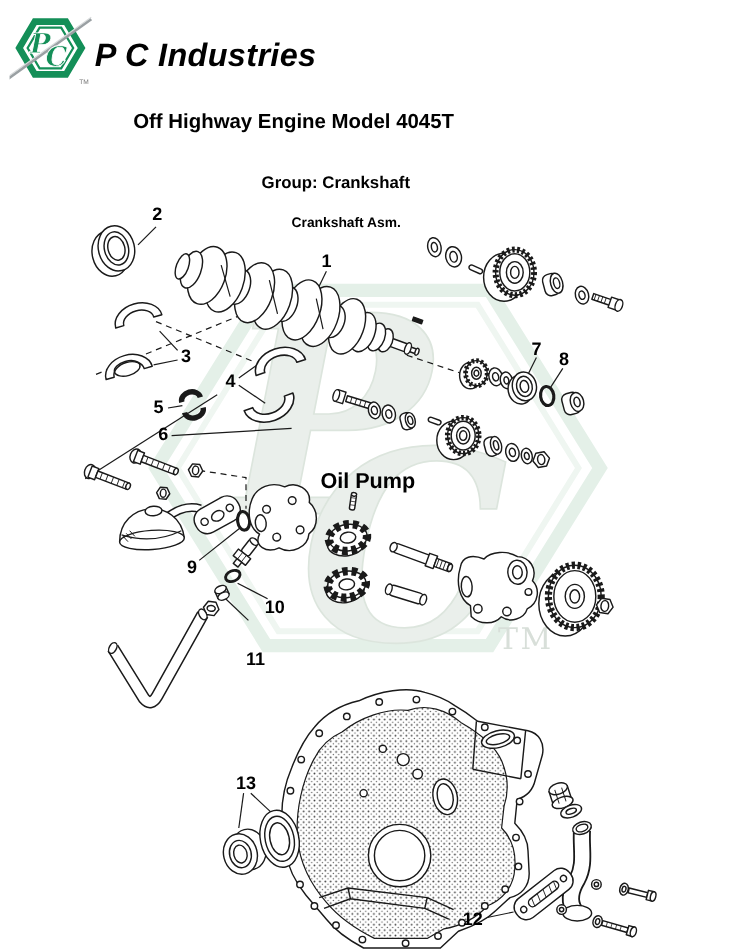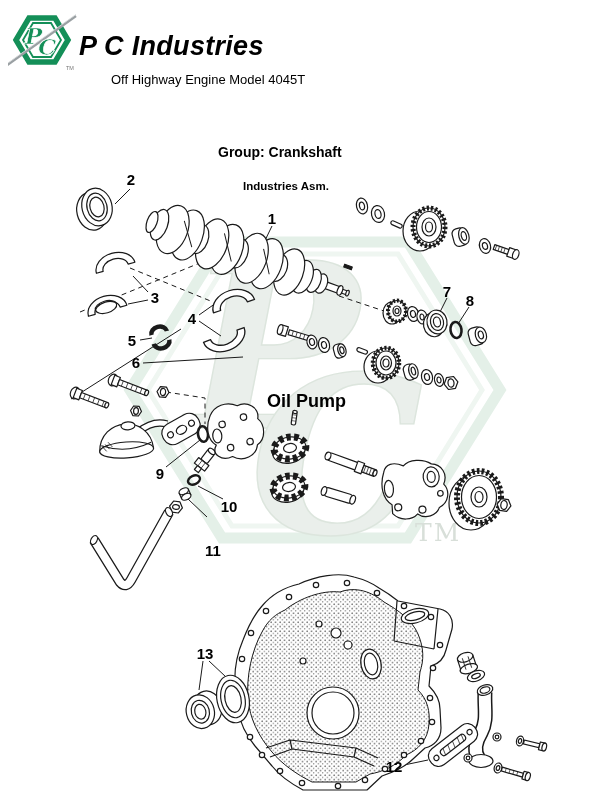--- a/index.html
+++ b/index.html
@@ -2,21 +2,21 @@
 <html><head>
 <meta charset="utf-8">
 <style>
   html,body{margin:0;padding:0;background:#fff;}
   .page{position:relative;width:612px;height:792px;background:#fff;overflow:hidden;
         font-family:"Liberation Sans",sans-serif;color:#000;}
   .art{position:absolute;left:0;top:0;}
   .logo-svg{position:absolute;left:8px;top:8px;}
   .company-title{position:absolute;left:79px;top:31px;font-size:27px;font-weight:bold;
         font-style:italic;letter-spacing:.3px;}
-  .engine-info{position:absolute;left:111px;top:70px;font-size:13px;font-weight:normal;
+  .engine-info{position:absolute;left:111px;top:92px;font-size:17px;font-weight:bold;
         line-height:19px;white-space:nowrap;}
   .group-title{position:absolute;left:218px;top:144px;font-size:14px;font-weight:bold;}
   .sec-label{position:absolute;font-weight:bold;white-space:nowrap;}
   .lbl-crank{left:243px;top:180px;font-size:11.5px;}
   .lbl-oil{left:267px;top:391px;font-size:18px;}
   .lbl-timing{left:233px;top:561px;font-size:12.5px;}
   .callout{position:absolute;transform:translate(-50%,-50%);font-size:15px;font-weight:bold;}
 </style>
 </head>
 <body>
@@ -488,21 +488,21 @@
 </svg>
 
 <div class="company-title">P C Industries</div>
 
 <div class="engine-info">
   <div>Off Highway Engine Model 4045T</div>
 </div>
 
 <div class="group-title">Group: Crankshaft</div>
 
-<div class="sec-label lbl-crank">Industries Asm.</div>
+<div class="sec-label lbl-crank">Crankshaft Asm.</div>
 <div class="sec-label lbl-oil">Oil Pump</div>
 
 <div class="callout" style="left:272px;top:218px">1</div>
 <div class="callout" style="left:131px;top:179px">2</div>
 <div class="callout" style="left:155px;top:297px">3</div>
 <div class="callout" style="left:192px;top:318px">4</div>
 <div class="callout" style="left:132px;top:340px">5</div>
 <div class="callout" style="left:136px;top:362px">6</div>
 <div class="callout" style="left:447px;top:291px">7</div>
 <div class="callout" style="left:470px;top:300px">8</div>

